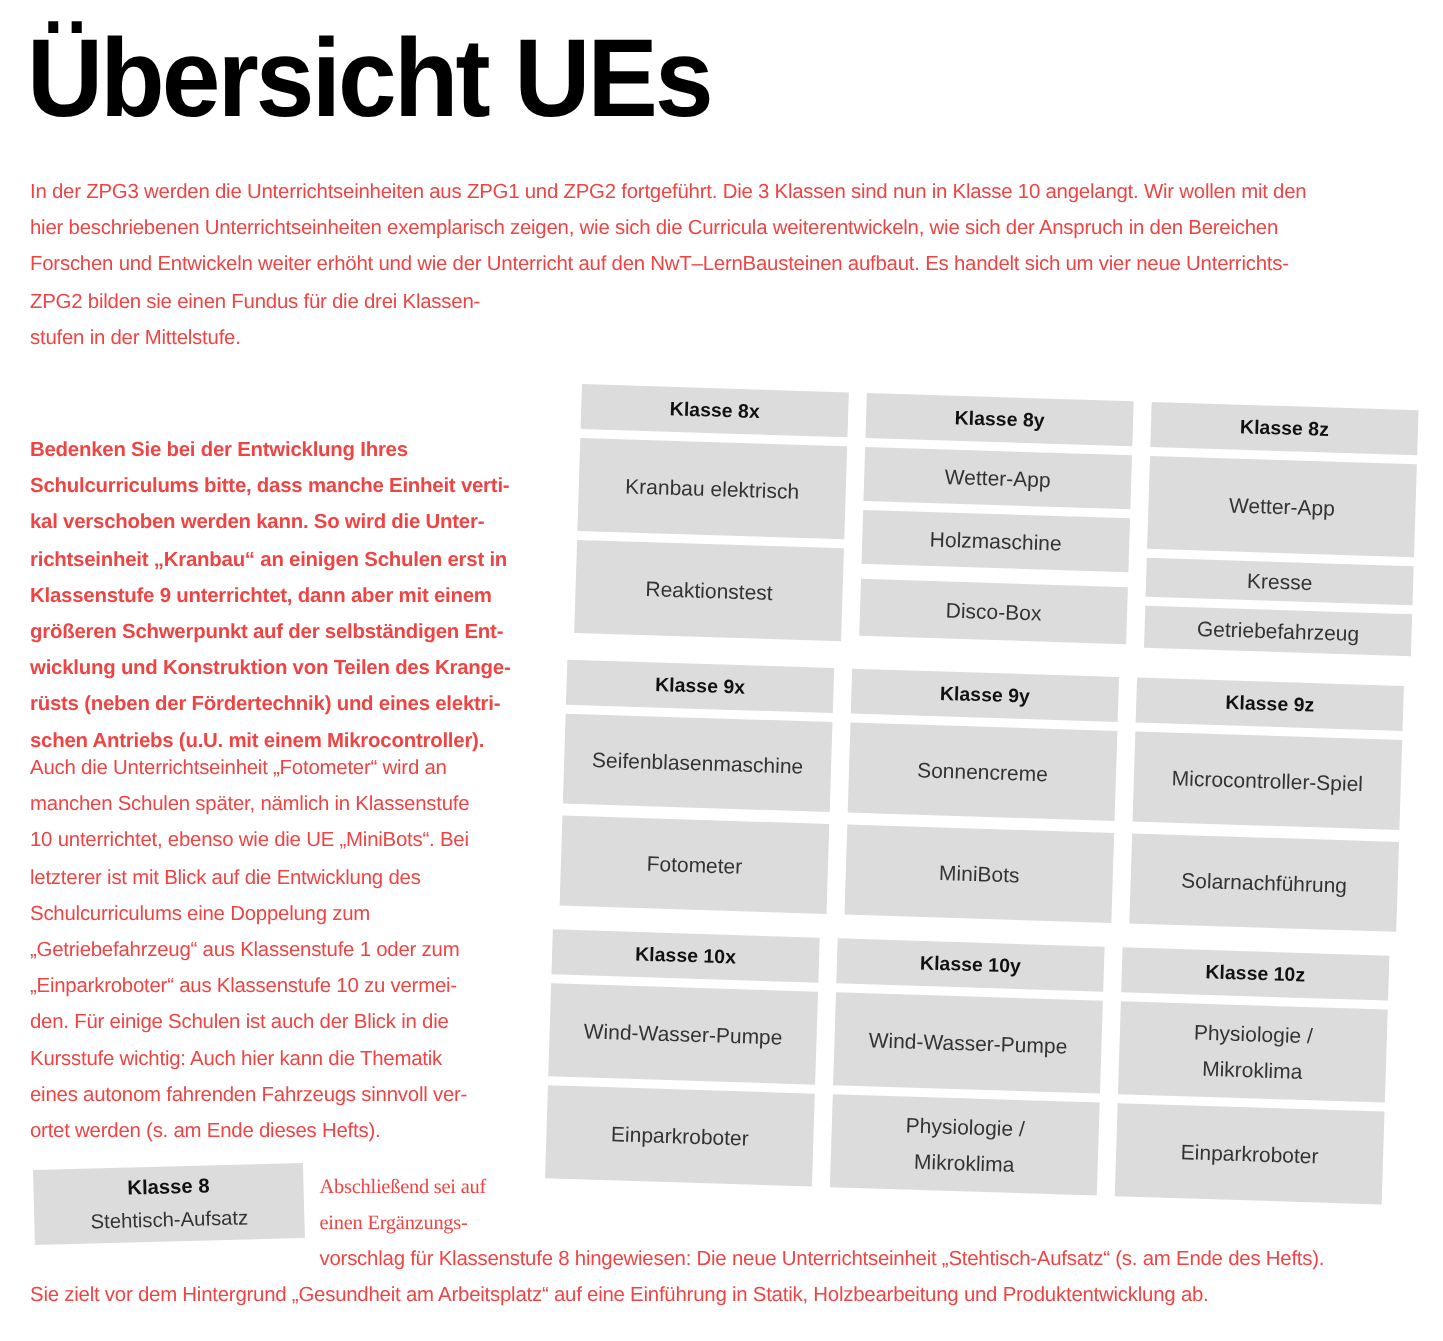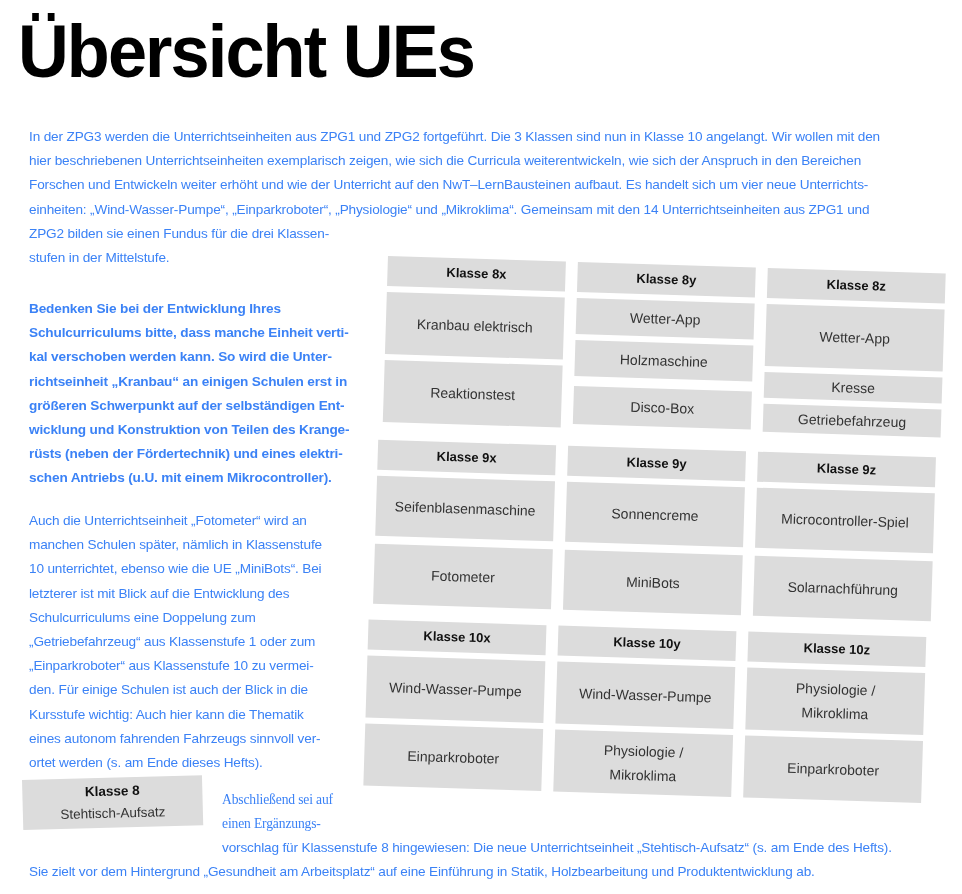--- a/index.html
+++ b/index.html
@@ -7,22 +7,22 @@
     width: 962px; height: 894px; position: relative; overflow: hidden;
     font-family: "Liberation Sans", sans-serif; color: #2a2a2a;
   }
   .title {
     position: absolute; left: 18px; top: 6px; margin: 0;
     font-family: "Liberation Sans", sans-serif; font-weight: bold;
     font-size: 74px; letter-spacing: -2px; color: #000; line-height: 92px;
     transform: scaleX(0.95); transform-origin: left top;
   }
   .para {
-    position: absolute; font-size: 13.6px; line-height: 24.2px; color: #3b82f6;
-    margin: 9px; letter-spacing: -0.15px;
+    position: absolute; font-size: 13.6px; line-height: 24.2px; color: #ef4444;
+    margin: 0; letter-spacing: -0.15px;
   }
   .intro { left: 20px; top: 116px; width: 930px; }
   .intro .line { display: block; white-space: nowrap; }
   .left-col { left: 20px; width: 340px; }
   .left-col .line { display: block; white-space: nowrap; }
   .p2 { top: 288px; font-weight: bold; }
   .p3 { top: 500px; }
   .closing-a { left: 213px; top: 779px; width: 160px; }
   .closing-a .line { display: block; white-space: nowrap; font-family: Liberation Serif, serif; }
   .closing-b { left: 213px; top: 827px; white-space: nowrap; text-align: center; }
@@ -51,30 +51,30 @@
 </style>
 </head>
 <body>
 
 <h1 class="title">Übersicht UEs</h1>
 
 <p class="para intro">
   <span class="line">In der ZPG3 werden die Unterrichtseinheiten aus ZPG1 und ZPG2 fortgeführt. Die 3 Klassen sind nun in Klasse 10 angelangt. Wir wollen mit den</span>
   <span class="line">hier beschriebenen Unterrichtseinheiten exemplarisch zeigen, wie sich die Curricula weiterentwickeln, wie sich der Anspruch in den Bereichen</span>
   <span class="line">Forschen und Entwickeln weiter erhöht und wie der Unterricht auf den NwT–LernBausteinen aufbaut. Es handelt sich um vier neue Unterrichts-</span>
-  <span class="line">einheiten: „Wind-Wasser-Pumpe“, „Einparkroboter“, „Physiologie“ und „Mikroklima“. Gemeinsam mit den 14 Unterrichtseinheiten aus ZPG1 und</span>
   <span class="line">ZPG2 bilden sie einen Fundus für die drei Klassen-</span>
   <span class="line">stufen in der Mittelstufe.</span>
 </p>
 
 <p class="para left-col p2">
   <span class="line">Bedenken Sie bei der Entwicklung Ihres</span>
   <span class="line">Schulcurriculums bitte, dass manche Einheit verti-</span>
   <span class="line">kal verschoben werden kann. So wird die Unter-</span>
   <span class="line">richtseinheit „Kranbau“ an einigen Schulen erst in</span>
+  <span class="line">Klassenstufe 9 unterrichtet, dann aber mit einem</span>
   <span class="line">größeren Schwerpunkt auf der selbständigen Ent-</span>
   <span class="line">wicklung und Konstruktion von Teilen des Krange-</span>
   <span class="line">rüsts (neben der Fördertechnik) und eines elektri-</span>
   <span class="line">schen Antriebs (u.U. mit einem Mikrocontroller).</span>
 </p>
 
 <p class="para left-col p3">
   <span class="line">Auch die Unterrichtseinheit „Fotometer“ wird an</span>
   <span class="line">manchen Schulen später, nämlich in Klassenstufe</span>
   <span class="line">10 unterrichtet, ebenso wie die UE „MiniBots“. Bei</span>

